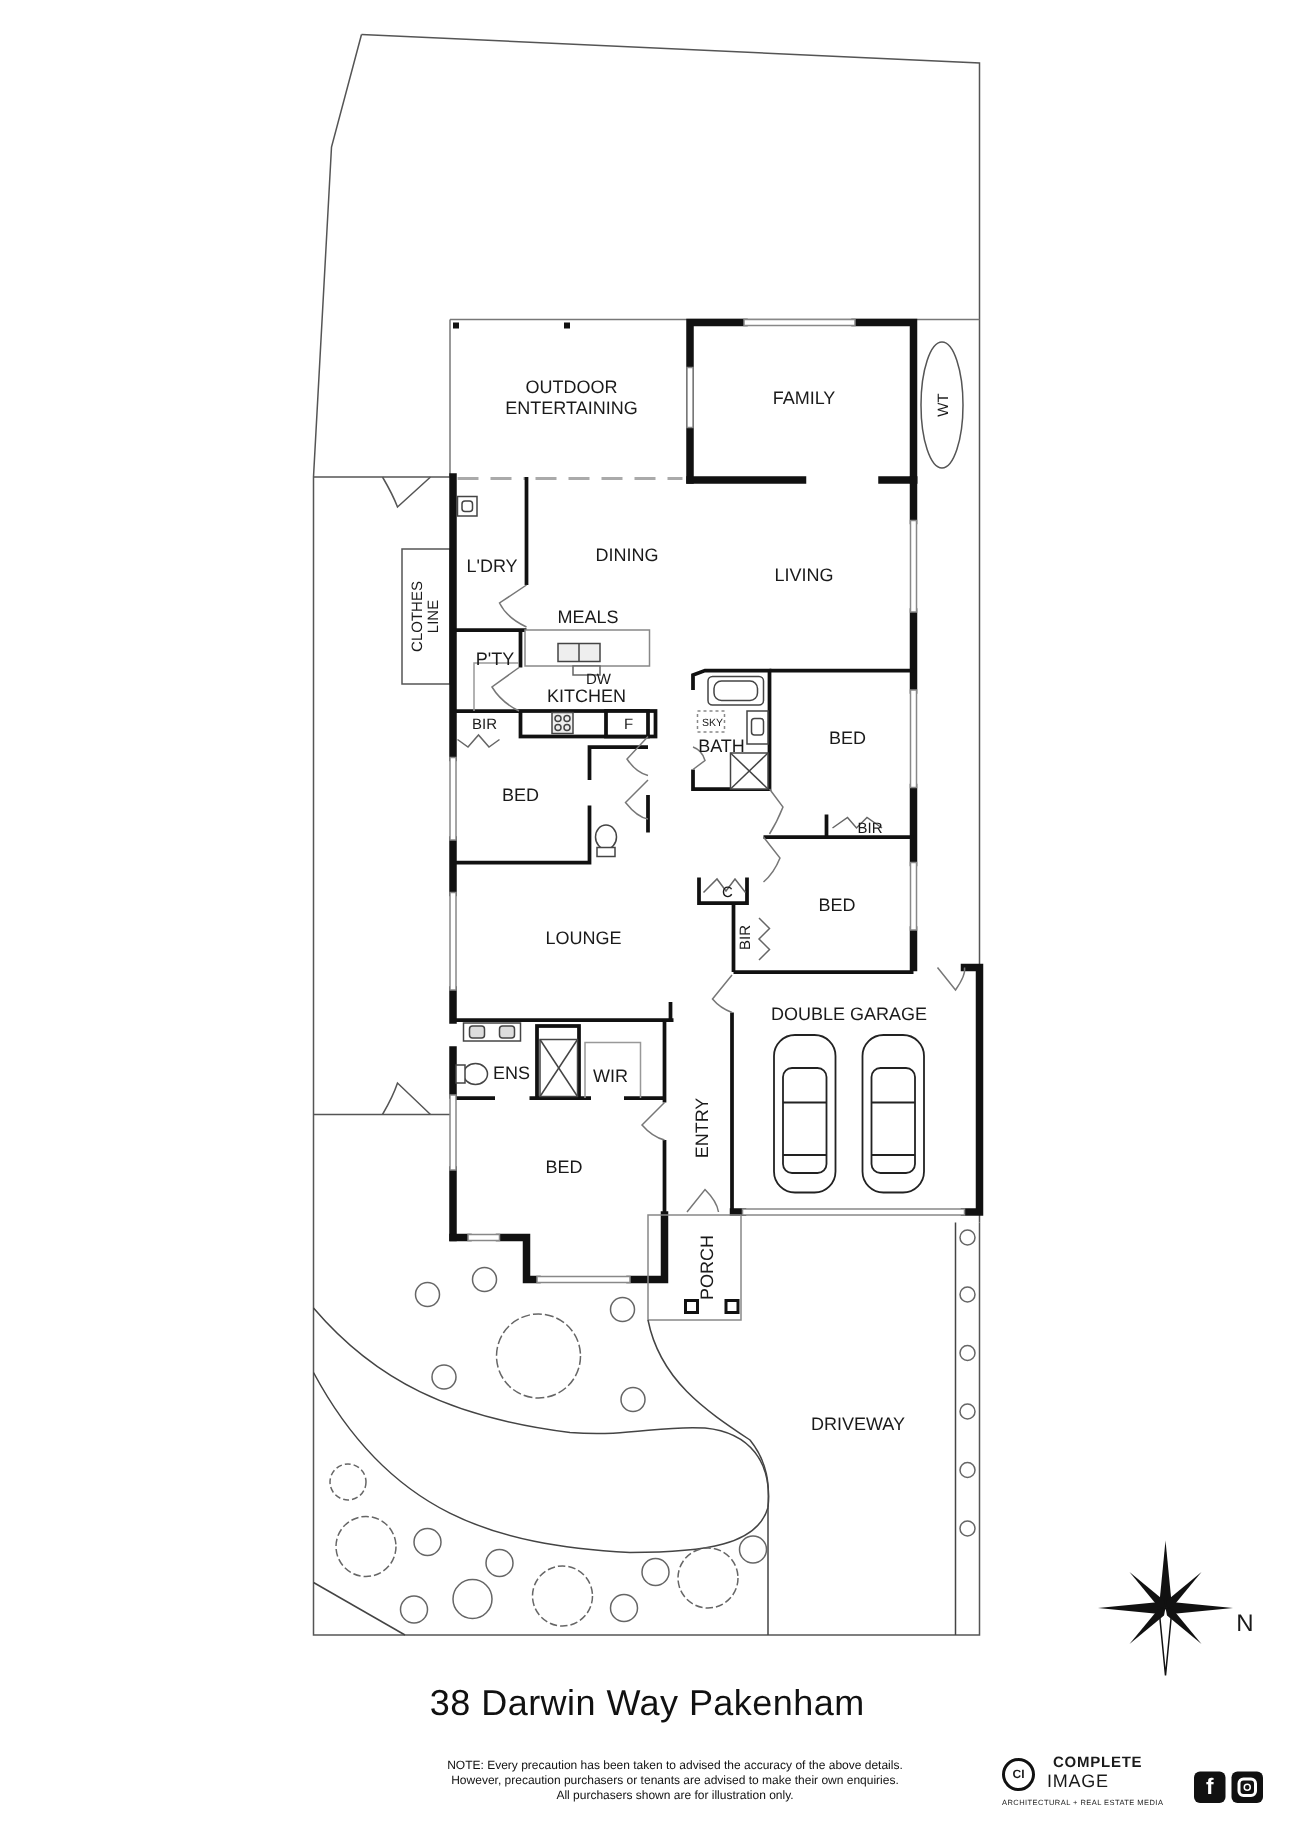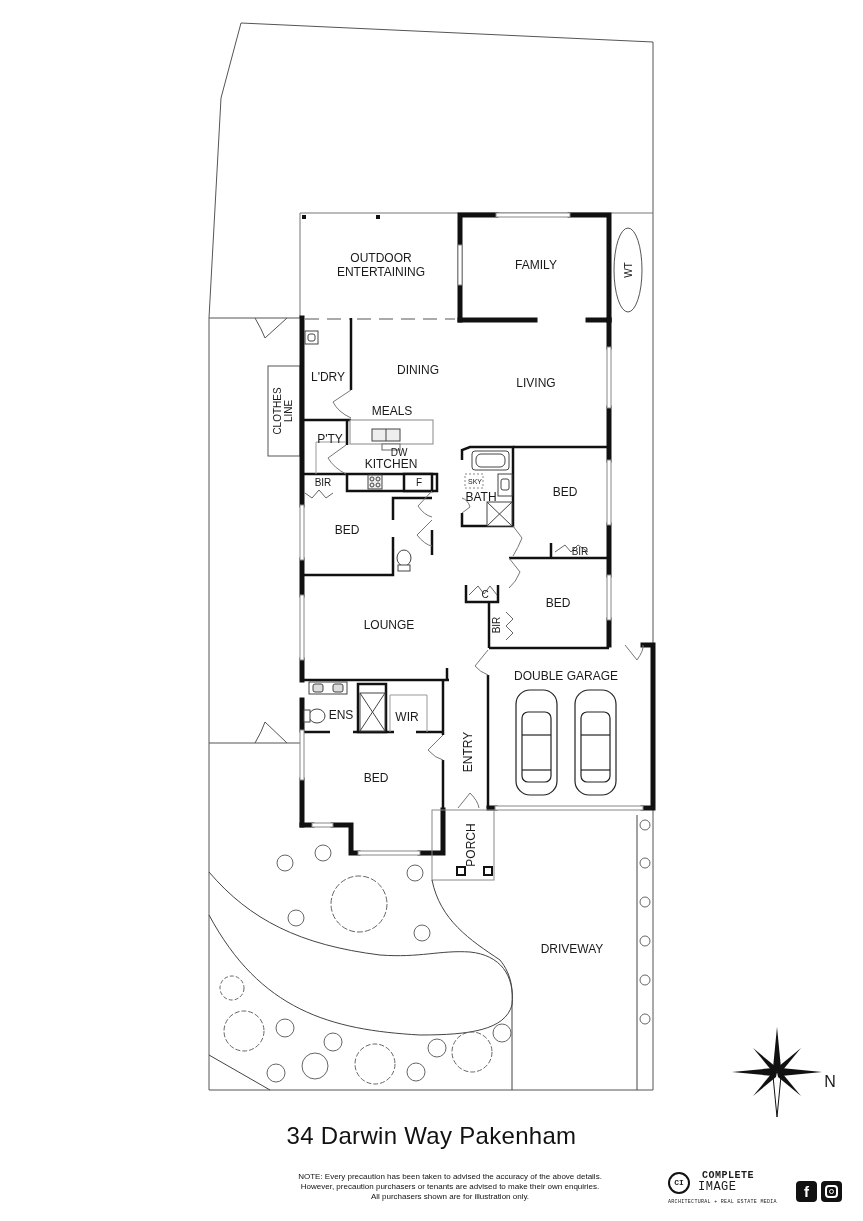--- a/index.html
+++ b/index.html
@@ -2,21 +2,21 @@
 <html><head>
 <meta charset="utf-8">
 <style>
   html,body{margin:0;padding:0;background:#fff;}
   body{width:863px;height:1221px;position:relative;overflow:hidden;font-family:"Liberation Sans",sans-serif;color:#1a1a1a;}
   #plan{position:absolute;left:0;top:0;width:863px;height:1221px;}
   .lbl{font-family:"Liberation Sans",sans-serif;font-size:12px;fill:#1a1a1a;text-anchor:middle;}
   .sm{font-size:10px;}
   .title{position:absolute;left:0;width:863px;top:1122px;text-align:center;font-size:24px;letter-spacing:0.3px;color:#111;}
   .note{position:absolute;left:250px;width:400px;top:1172px;text-align:center;font-size:8px;line-height:10px;color:#111;}
-  .logo{position:absolute;left:668px;top:1170px;width:120px;height:36px;font-family:Liberation Mono, monospace;}
+  .logo{position:absolute;left:668px;top:1170px;width:120px;height:36px;}
   .logo .ring{position:absolute;left:0;top:2px;width:22px;height:22px;border:2px solid #111;border-radius:50%;box-sizing:border-box;font-size:8px;font-weight:bold;text-align:center;line-height:18px;}
   .logo .l1{position:absolute;left:34px;top:0;font-size:10px;font-weight:bold;letter-spacing:0.5px;}
   .logo .l2{position:absolute;left:30px;top:10px;font-size:12px;letter-spacing:0.5px;}
   .logo .l3{position:absolute;left:0;top:29px;font-size:5px;letter-spacing:0.3px;white-space:nowrap;}
   .social{position:absolute;top:1181px;width:21px;height:21px;background:#111;border-radius:4px;color:#fff;font-weight:bold;text-align:center;line-height:21px;font-size:15px;}
   .fb{left:796px;}
   .ig{left:821px;}
   .ig .cam{position:absolute;left:4px;top:4px;width:13px;height:13px;border:2px solid #fff;border-radius:4px;box-sizing:border-box;}
   .ig .cam:after{content:"";position:absolute;left:2px;top:2px;width:5px;height:5px;border:1.5px solid #fff;border-radius:50%;box-sizing:border-box;}
 </style>
@@ -273,21 +273,21 @@
     <text class="lbl" x="566" y="680">DOUBLE GARAGE</text>
     <text class="lbl" x="341" y="719">ENS</text>
     <text class="lbl" x="407" y="721">WIR</text>
     <text class="lbl" x="376" y="782">BED</text>
     <text class="lbl" transform="translate(472,752) rotate(-90)">ENTRY</text>
     <text class="lbl" transform="translate(475,845) rotate(-90)">PORCH</text>
     <text class="lbl" x="572" y="953">DRIVEWAY</text>
   </g>
 </svg>
 
-<div class="title">34 Darwin Way Pakenham</div>
+<div class="title">38 Darwin Way Pakenham</div>
 
 <div class="note">
   <div>NOTE: Every precaution has been taken to advised the accuracy of the above details.</div>
   <div>However, precaution purchasers or tenants are advised to make their own enquiries.</div>
   <div>All purchasers shown are for illustration only.</div>
 </div>
 
 <div class="logo">
   <div class="ring">CI</div>
   <div class="l1">COMPLETE</div>

